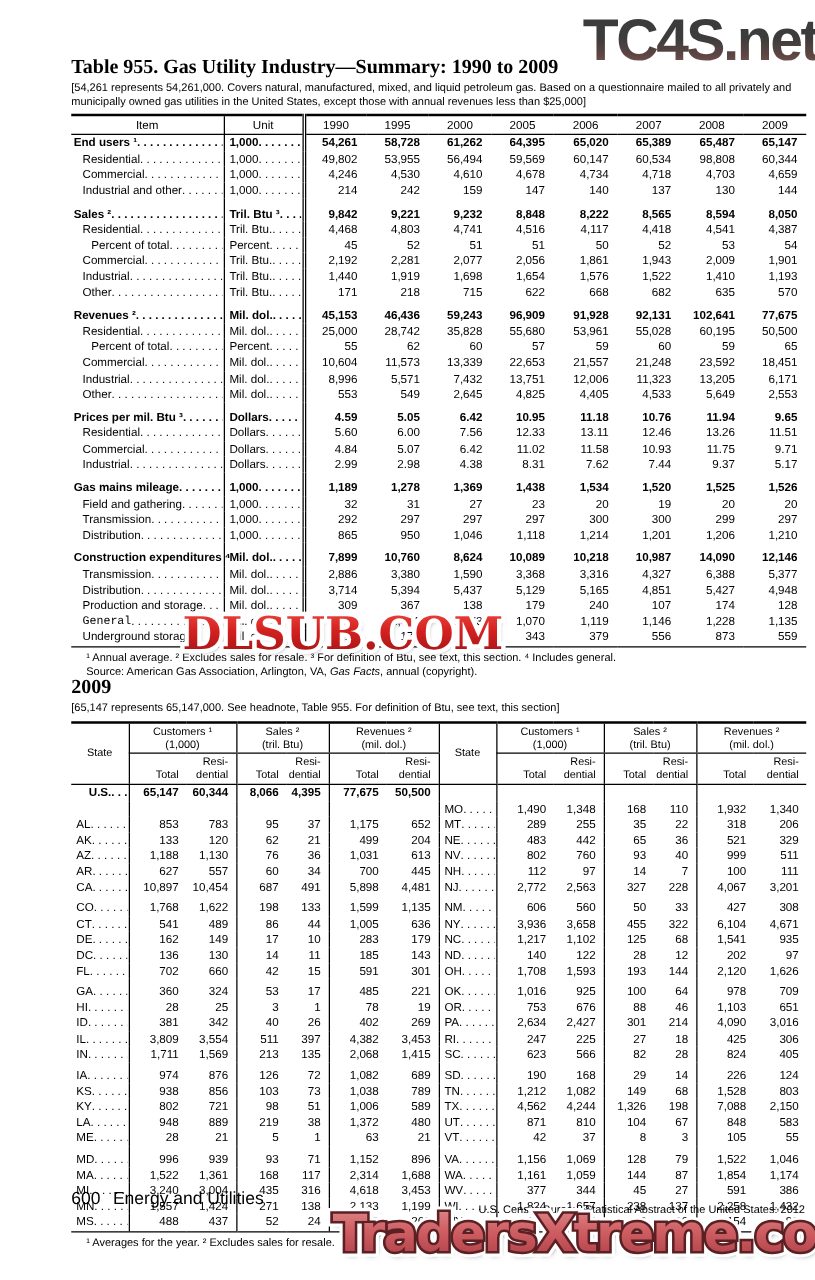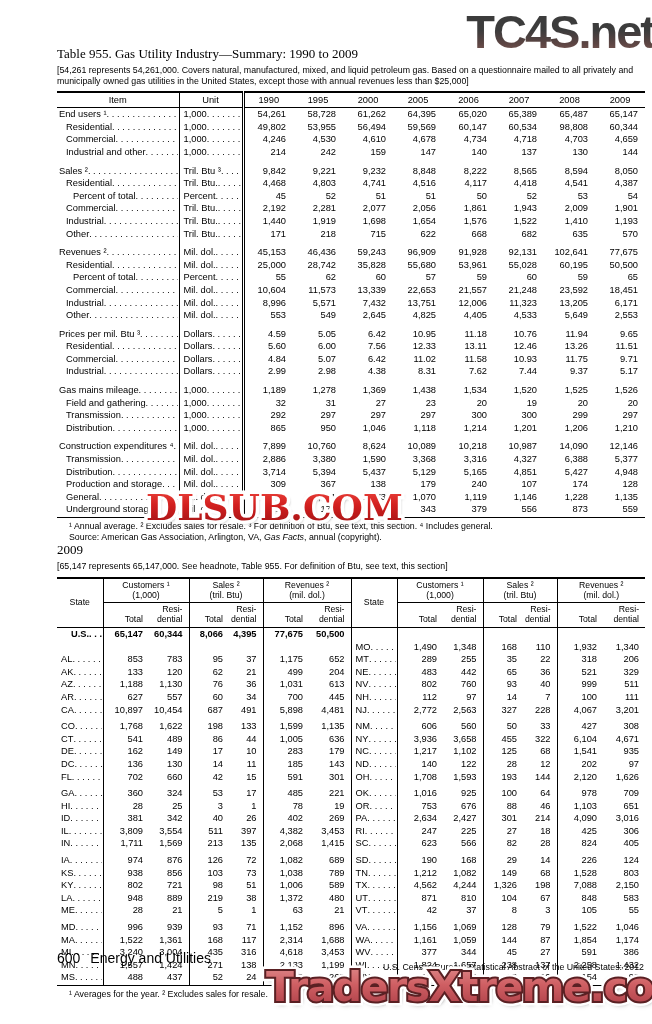--- a/index.html
+++ b/index.html
@@ -1,36 +1,36 @@
 <!DOCTYPE html>
 <html><head>
 <meta charset="utf-8">
 <style>
   html,body{margin:0;padding:0;background:#e8e8e8;}
   .page{position:relative;width:652px;height:1024px;background:#fff;overflow:hidden;
         font-family:"Liberation Sans",sans-serif;color:#000;}
   .content{position:absolute;left:57px;top:0;width:588px;}
 
   
-  .t-title{font-family:"Liberation Serif",serif;font-weight:400;font-size:13px;line-height:16px;}
+  .t-title{font-family:"Liberation Serif",serif;font-weight:700;font-size:16px;line-height:16px;}
   .headnote{font-size:8.8px;line-height:10.6px;margin-top:3px;}
   .footnote{font-size:8.8px;line-height:10.6px;padding-left:12px;margin-top:3px;}
   .srcline{font-size:8.8px;line-height:10.6px;padding-left:12px;}
   .it{font-style:italic;}
 
   
   #tbl955{width:588px;margin-top:5px;border-collapse:collapse;table-layout:fixed;font-size:9.3px;}
   #tbl955 th{font-weight:400;font-size:9.3px;padding:2px 0;border-top:2px solid #000;border-bottom:1px solid #000;text-align:center;}
   #tbl955 th.item-h{border-right:1px solid #000;}
   #tbl955 th.unit-h{border-right:3px double #000;}
   #tbl955 td{line-height:10.6px;vertical-align:bottom;}
   #tbl955 td.item{border-right:1px solid #000;padding-left:2px;}
   #tbl955 td.unit{border-right:3px double #000;padding-left:4px;}
   #tbl955 td.num{text-align:right;padding-right:7px;}
-  #tbl955 tr.bold td{font-weight:400;margin-left:26px;}
+  #tbl955 tr.bold td{font-weight:700;margin-left:26px;}
   #tbl955 tr.gap td{padding-top:7px;}
   #tbl955 tbody tr:last-child td{border-bottom:1px solid #000;padding-bottom:2px;}
 
   .lr{display:flex;}
   .lr .nm{white-space:nowrap;}
   .lr .dots{flex:1;overflow:hidden;white-space:nowrap;}
   .lr .dots::after{content:" . . . . . . . . . . . . . . . . . . . . . . . . . . . . . . . . .";}
 
   
   #tbl956{width:588px;margin-top:5px;border-collapse:collapse;table-layout:fixed;font-size:9.3px;}
@@ -724,21 +724,21 @@
             <td class="num">138</td>
             <td class="num">179</td>
             <td class="num">240</td>
             <td class="num">107</td>
             <td class="num">174</td>
             <td class="num">128</td>
           </tr>
           <tr>
             <td class="item">
               <div class="lr">
-                <span class="nm" style="padding-left: 7px;">General</span>
+                <span class="nm" style="padding-left: 7px; font-family: Liberation Mono, monospace;">General</span>
                 <span class="dots"></span>
               </div>
             </td>
             <td class="unit">
               <div class="lr">
                 <span class="nm">Mil. dol.</span>
                 <span class="dots"></span>
               </div>
             </td>
             <td class="num">770</td>

